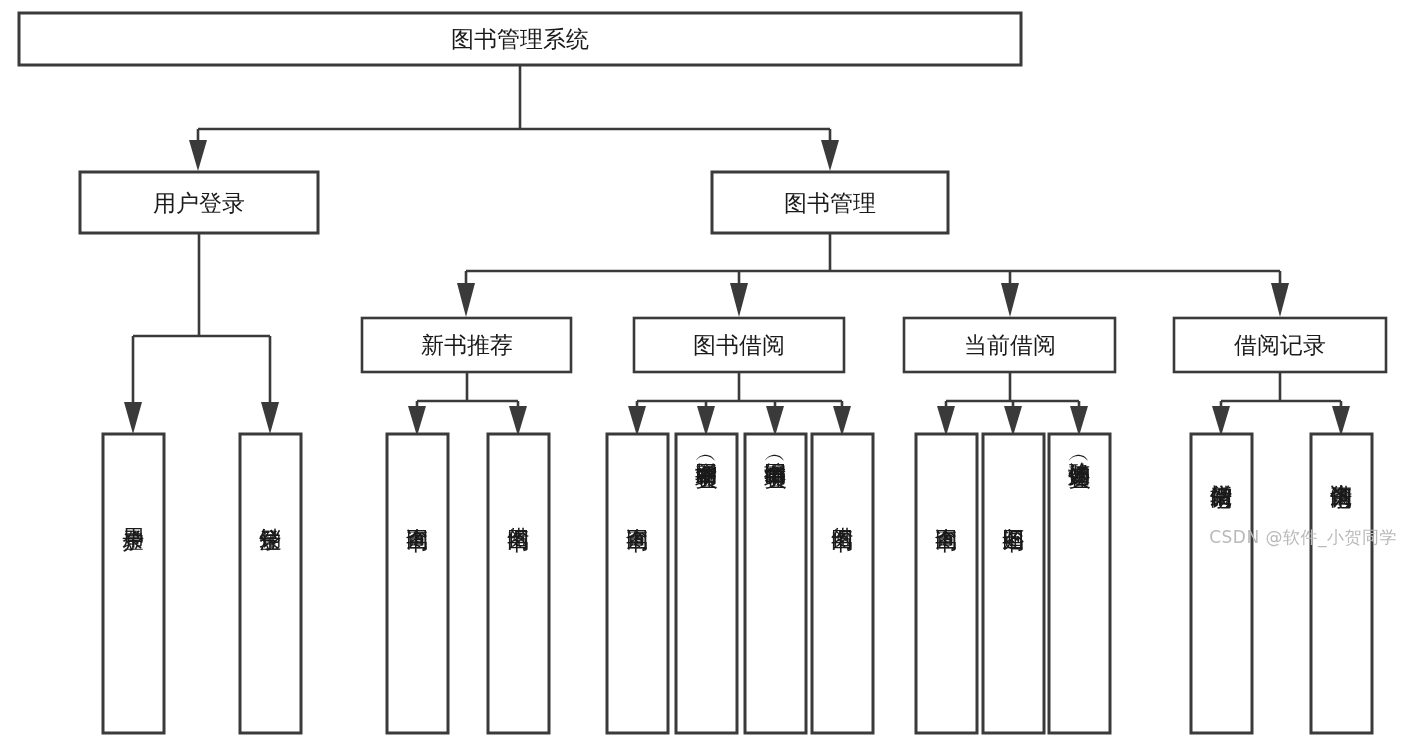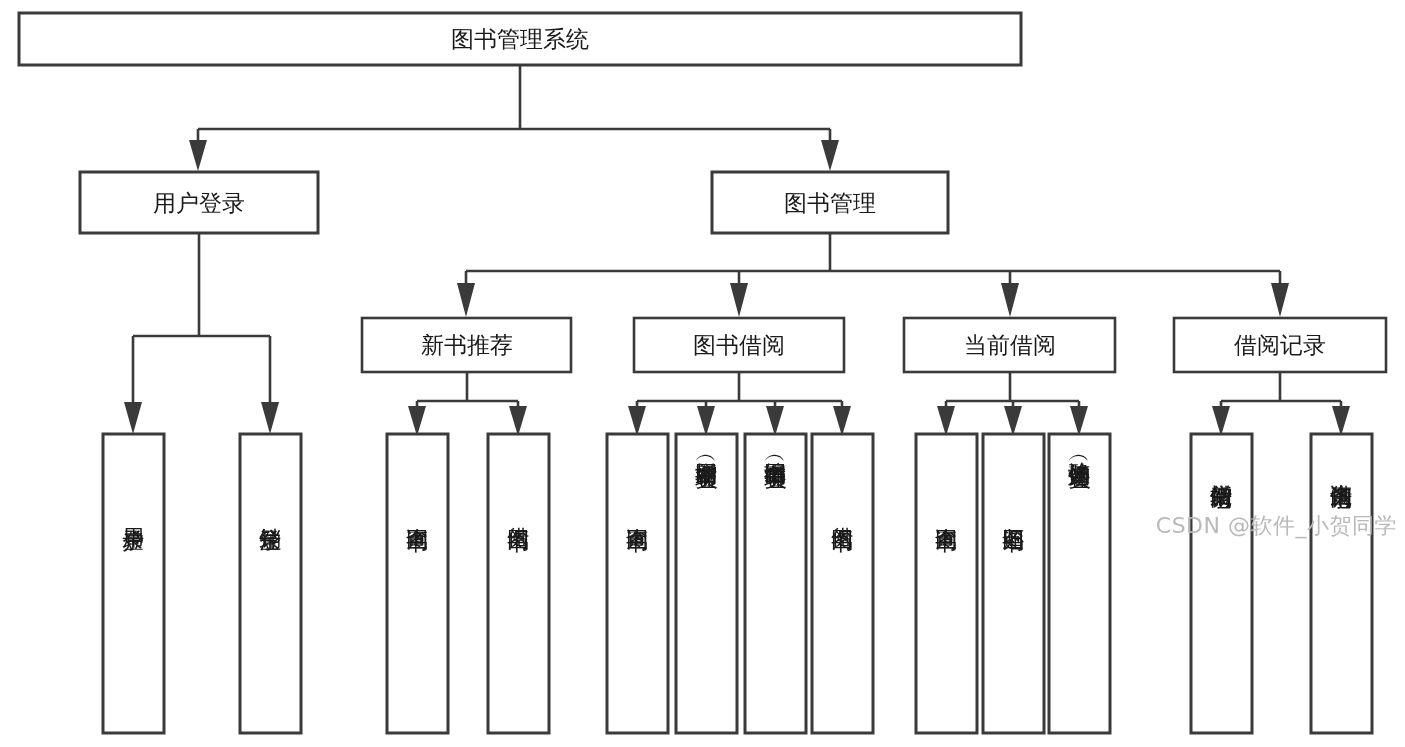--- a/index.html
+++ b/index.html
@@ -65,23 +65,23 @@
     line-height: 1.12;
     letter-spacing: 1px;
     color: #1a1a1a;
     white-space: nowrap;
     transform: translateX(-50%);
     pointer-events: none;
   }
   .watermark {
     position: absolute;
     right: 8px;
-    bottom: 12px;
-    font-family: "DejaVu Sans", "Liberation Sans", sans-serif;
-    font-size: 22px;
+    bottom: 4px;
+    font-family: "DejaVu Sans", "Liberation Sans", sans-serif;
+    font-size: 17px;
     color: #b9b9b9;
     letter-spacing: 0.5px;
     white-space: nowrap;
   }
 </style>
 </head>
 <body>
 
 <div id="diagram-root">
 

